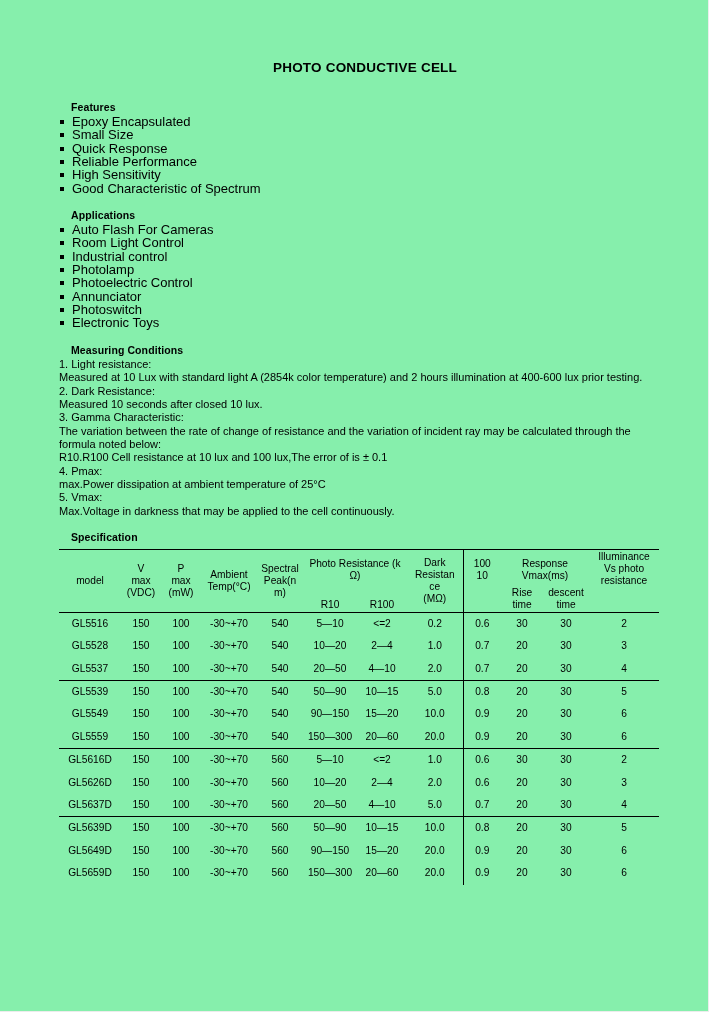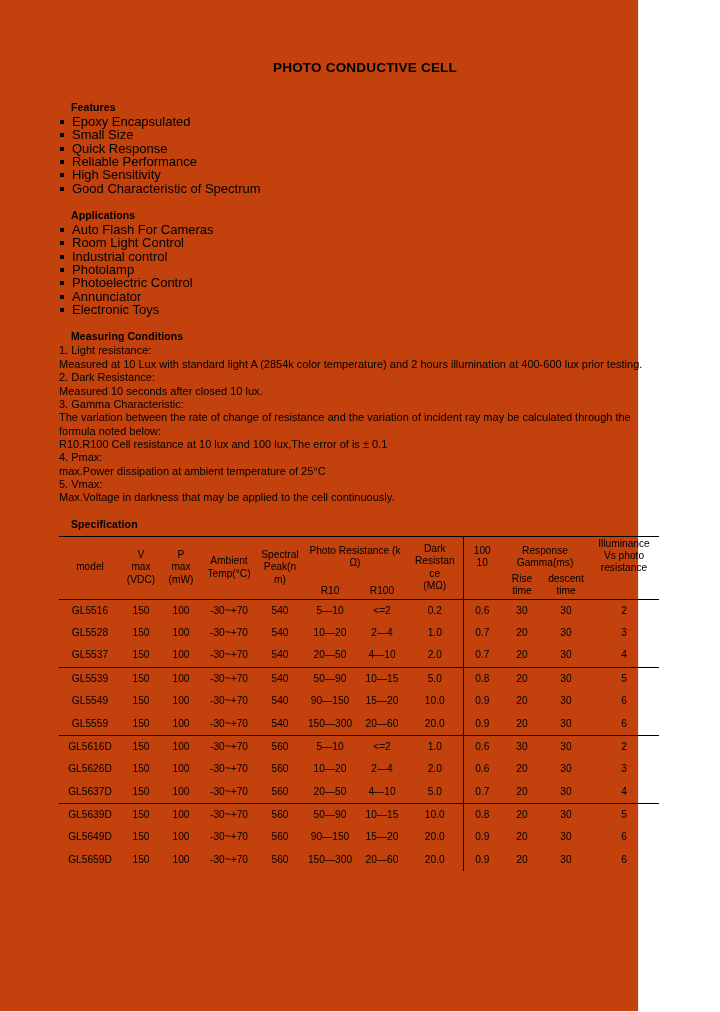--- a/index.html
+++ b/index.html
@@ -13,23 +13,23 @@
     height: 1012px;
     position: relative;
     font-family: "Liberation Sans", sans-serif;
     color: #000000;
     overflow: hidden;
   }
   .page {
     position: absolute;
     left: 0;
     top: 0;
-    width: 639px;
+    width: 709px;
     height: 1012px;
-    background: #c2410c;
+    background: #86efac;
     box-sizing: border-box;
     border-right: 1px solid #ececec;
     border-bottom: 1px solid #ececec;
   }
   .content {
     position: absolute;
     left: 59px;
     top: 60px;
     width: 604px;
   }
@@ -153,20 +153,21 @@
 
     <div>
       <div class="section-heading">Applications</div>
       <ul class="bullet-list">
         <li>Auto Flash For Cameras</li>
         <li>Room Light Control</li>
         <li>Industrial control</li>
         <li>Photolamp</li>
         <li>Photoelectric Control</li>
         <li>Annunciator</li>
+        <li>Photoswitch</li>
         <li>Electronic Toys</li>
       </ul>
     </div>
 
     <div class="gap-md"></div>
 
     <div>
       <div class="section-heading">Measuring Conditions</div>
       <div class="para-block">
         <div class="para-line">1. Light resistance:</div>
@@ -266,21 +267,21 @@
                   <div>100</div>
                   <div>10</div>
                 </div>
               </div>
             </td>
 
             <td colspan="2">
               <div class="hdr-sub">
                 <div class="up">
                   <div>Response</div>
-                  <div>Gamma(ms)</div>
+                  <div>Vmax(ms)</div>
                 </div>
                 <div class="down" style="display:flex;">
                   <div style="flex:42 0 0;">
                     <div>Rise</div>
                     <div>time</div>
                   </div>
                   <div style="flex:46 0 0;">
                     <div>descent</div>
                     <div>time</div>
                   </div>

